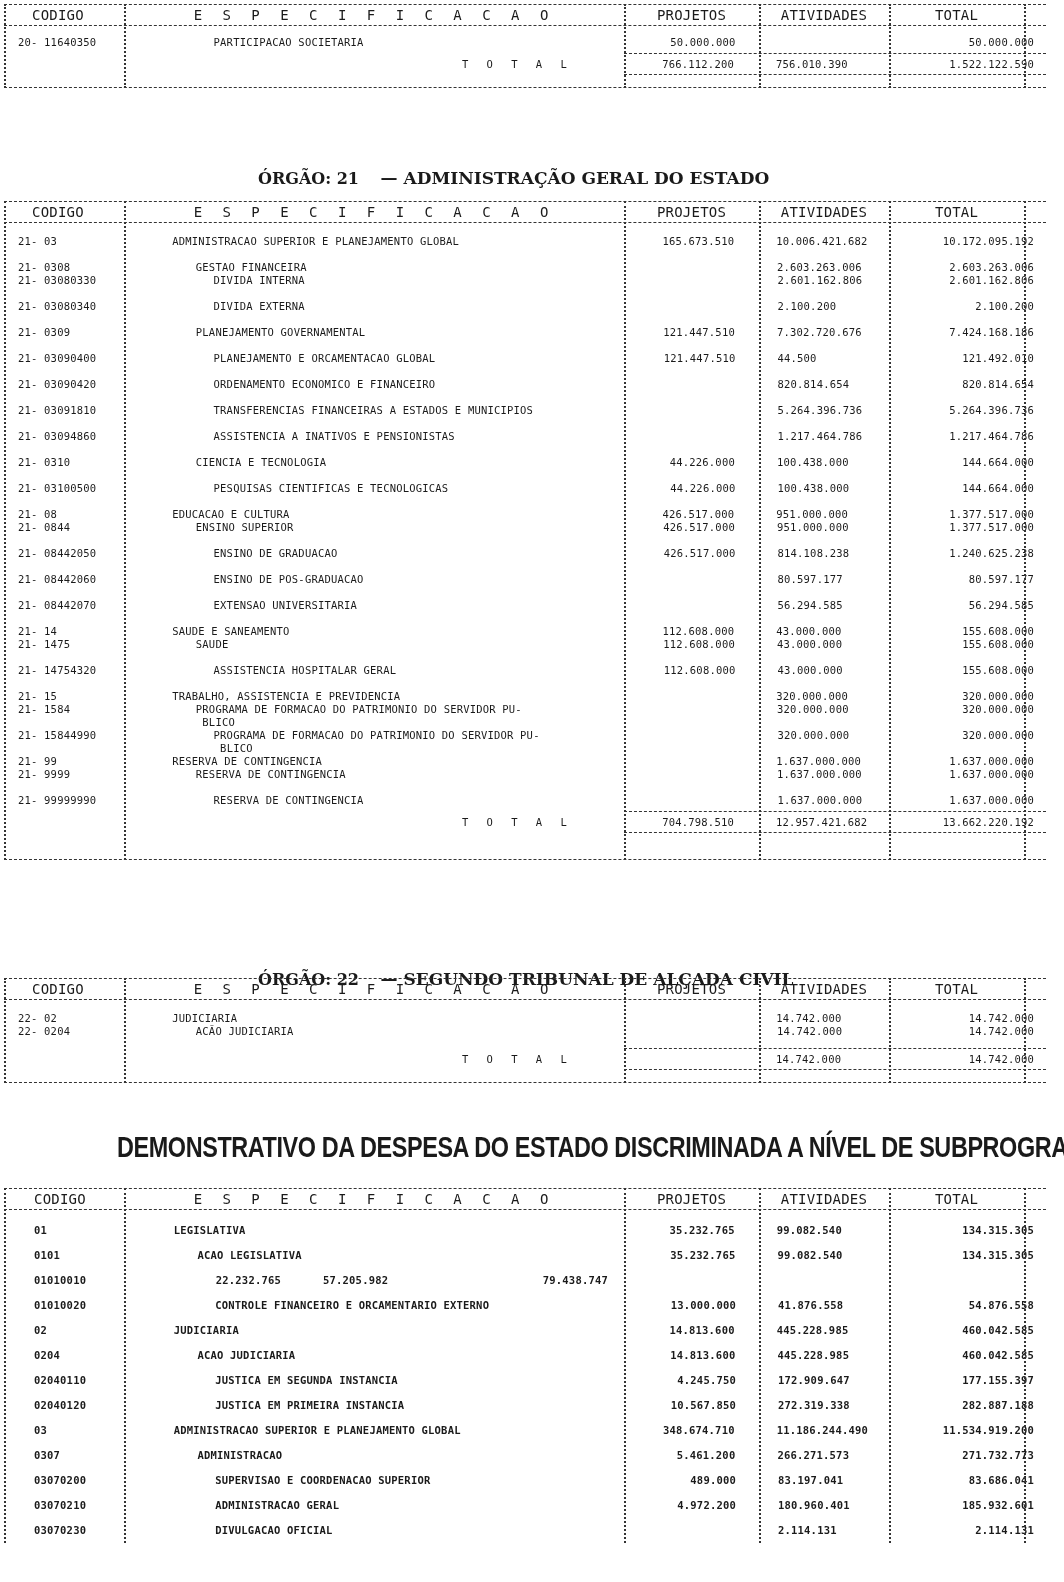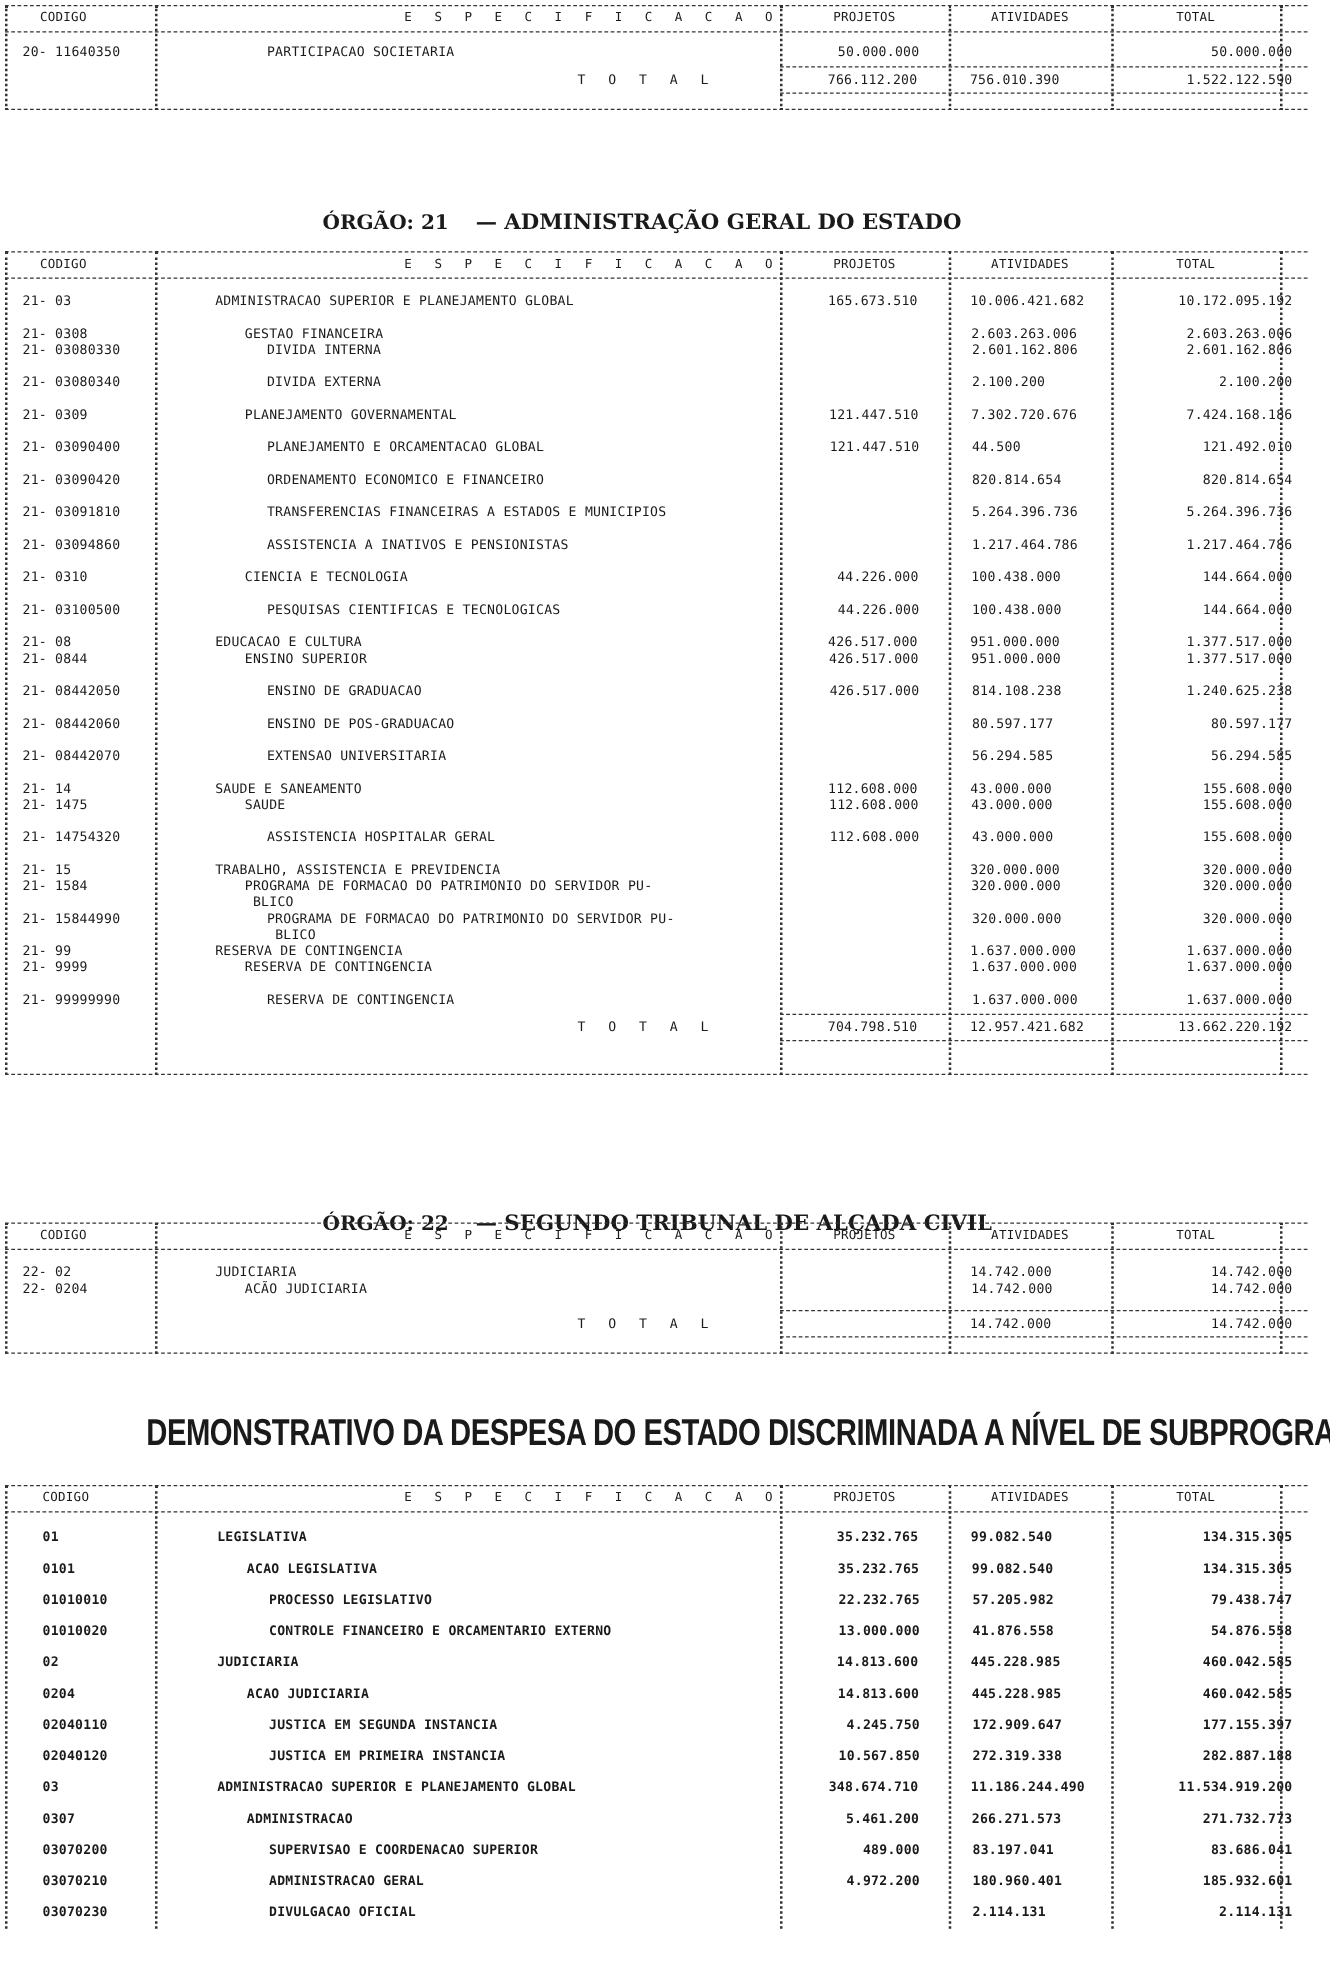--- a/index.html
+++ b/index.html
@@ -7,23 +7,23 @@
   body { position: relative; color: #1a1a1a; font-family: "DejaVu Sans Mono", monospace; }
   .tbl { position: absolute; left: 4px; width: 1042px; font-size: 10.5px; letter-spacing: 0.2px; }
   .dash { border-top: 1.5px dashed #333; height: 0; }
   .row { display: flex; position: relative; align-items: flex-start; }
   .c-code { width: 120px; padding-left: 14px; white-space: pre; }
   .c-spec { width: 500px; white-space: pre-wrap; }
   .c-proj { width: 135px; text-align: right; padding-right: 10px; }
   .c-ativ { width: 130px; text-align: left; padding-right: 10px; }
   .c-total { width: 135px; text-align: right; padding-right: 12px; }
   .bar { position: absolute; top: 0; bottom: 0; width: 0; border-left: 1.5px solid #333; }
-  .hdr { font-size: 10px; height: 20px; line-height: 20px; }
+  .hdr { font-size: 14px; height: 20px; line-height: 20px; }
   .hdr .c-code { padding-left: 28px; }
-  .hdr .c-spec { text-align: right; letter-spacing: 6px; }
+  .hdr .c-spec { text-align: center; letter-spacing: 6px; }
   .hdr .c-proj, .hdr .c-ativ, .hdr .c-total { text-align: center; padding-right: 0; }
   .line { height: 13px; line-height: 13px; gap: 32px; }
   .gap { height: 13px; }
   .ind0 { padding-left: 28px; }
   .ind1 { padding-left: 52px; }
   .ind2 { padding-left: 70px; }
   .total-lbl { text-align: right; padding-right: 18px; letter-spacing: 6px; }
   .orgao { position: absolute; font-family: "DejaVu Serif", serif; font-weight: bold; white-space: nowrap; }
   .orgao .lbl { font-size: 16px; margin-right: 16px; }
   .orgao .name { font-size: 17px; }
@@ -378,21 +378,20 @@
       </div>
       <div class="row line">
         <span class="c-code">0101</span>
         <span class="c-spec ind1">ACAO LEGISLATIVA</span>
         <span class="c-proj">35.232.765</span>
         <span class="c-ativ">99.082.540</span>
         <span class="c-total">134.315.305</span>
       </div>
       <div class="row line">
         <span class="c-code">01010010</span>
-        <span class="c-spec ind2">PROCESSO LEGISLATIVO</span>
         <span class="c-proj">22.232.765</span>
         <span class="c-ativ">57.205.982</span>
         <span class="c-total">79.438.747</span>
       </div>
       <div class="row line">
         <span class="c-code">01010020</span>
         <span class="c-spec ind2">CONTROLE FINANCEIRO E ORCAMENTARIO EXTERNO</span>
         <span class="c-proj">13.000.000</span>
         <span class="c-ativ">41.876.558</span>
         <span class="c-total">54.876.558</span>

